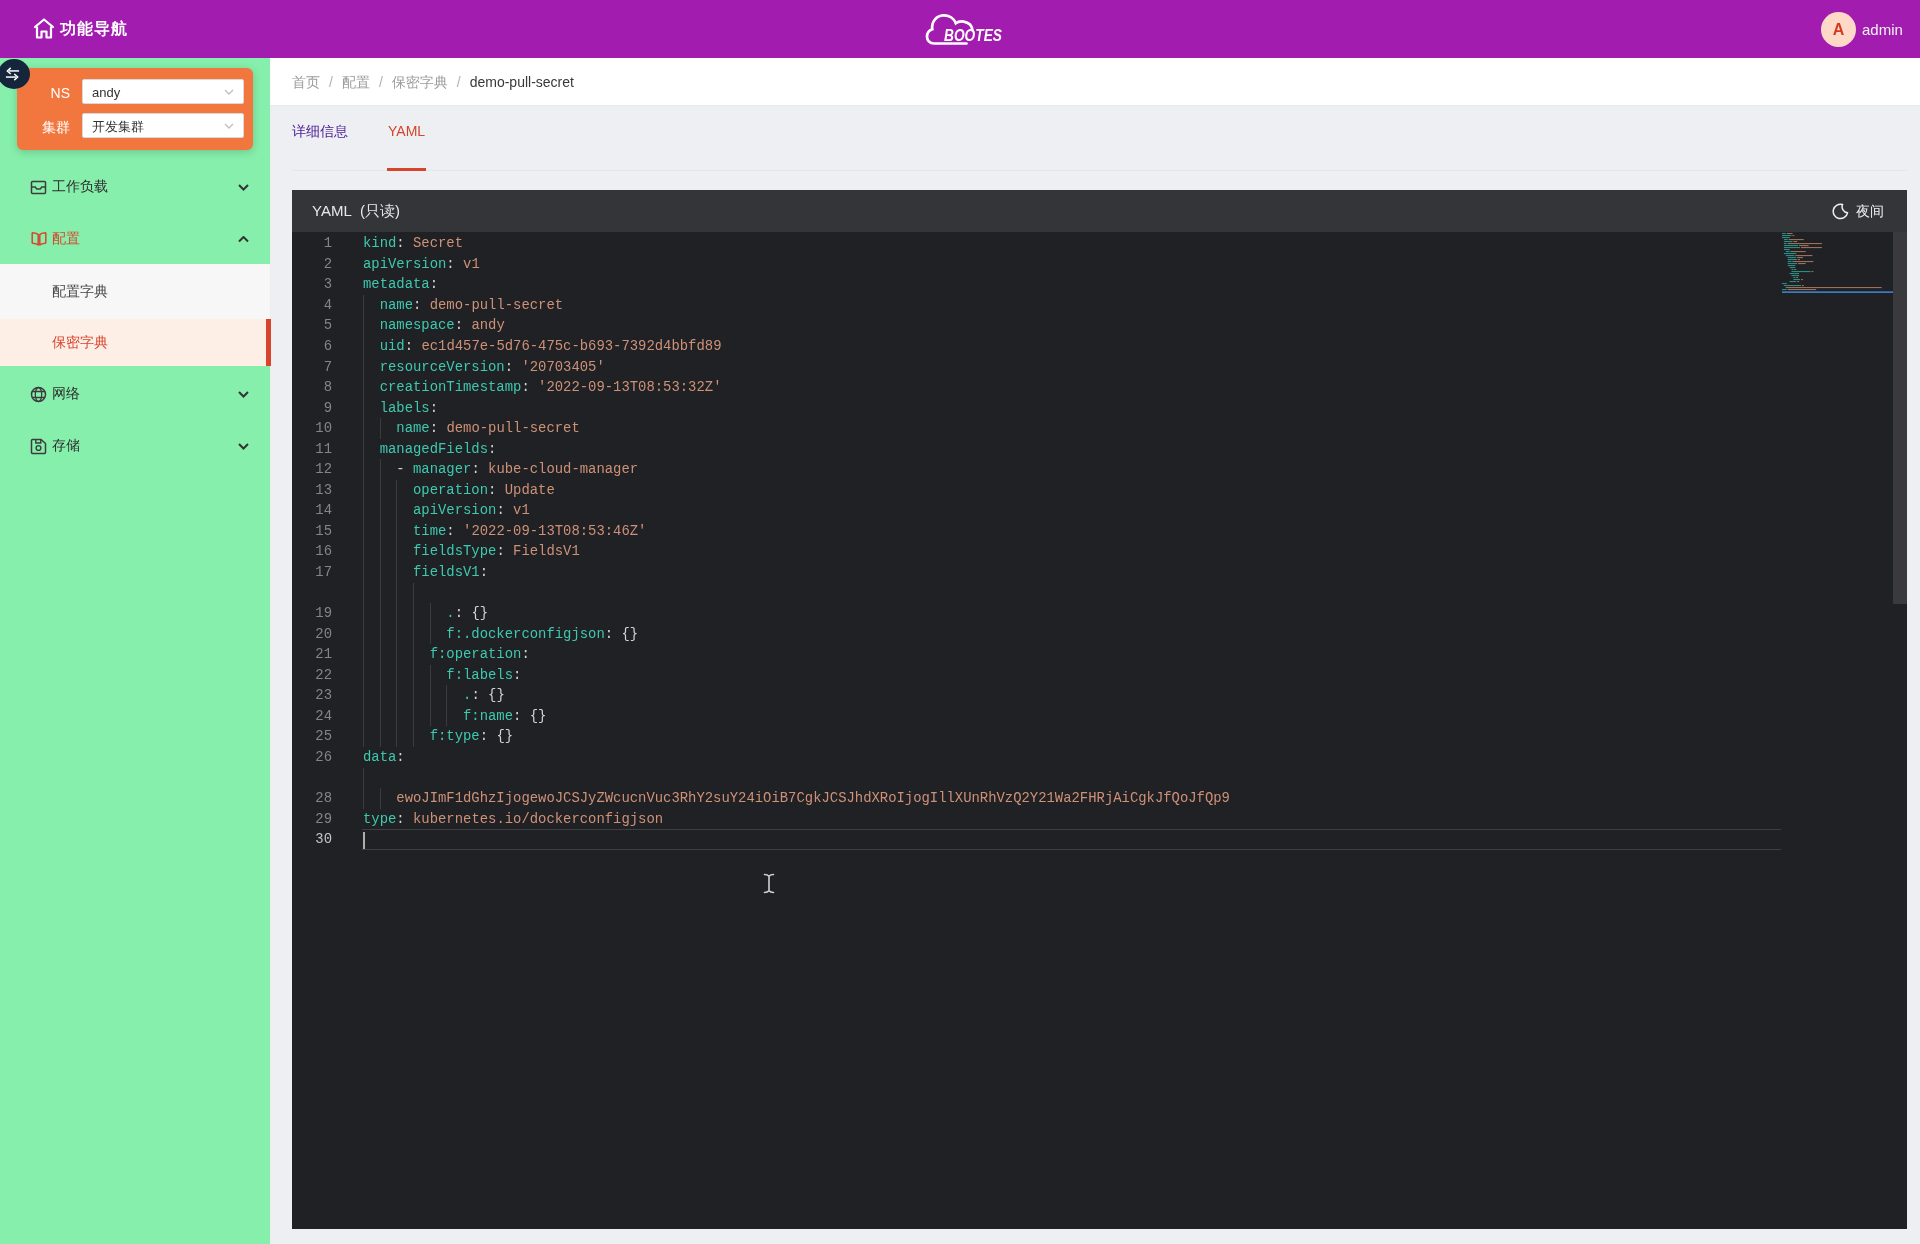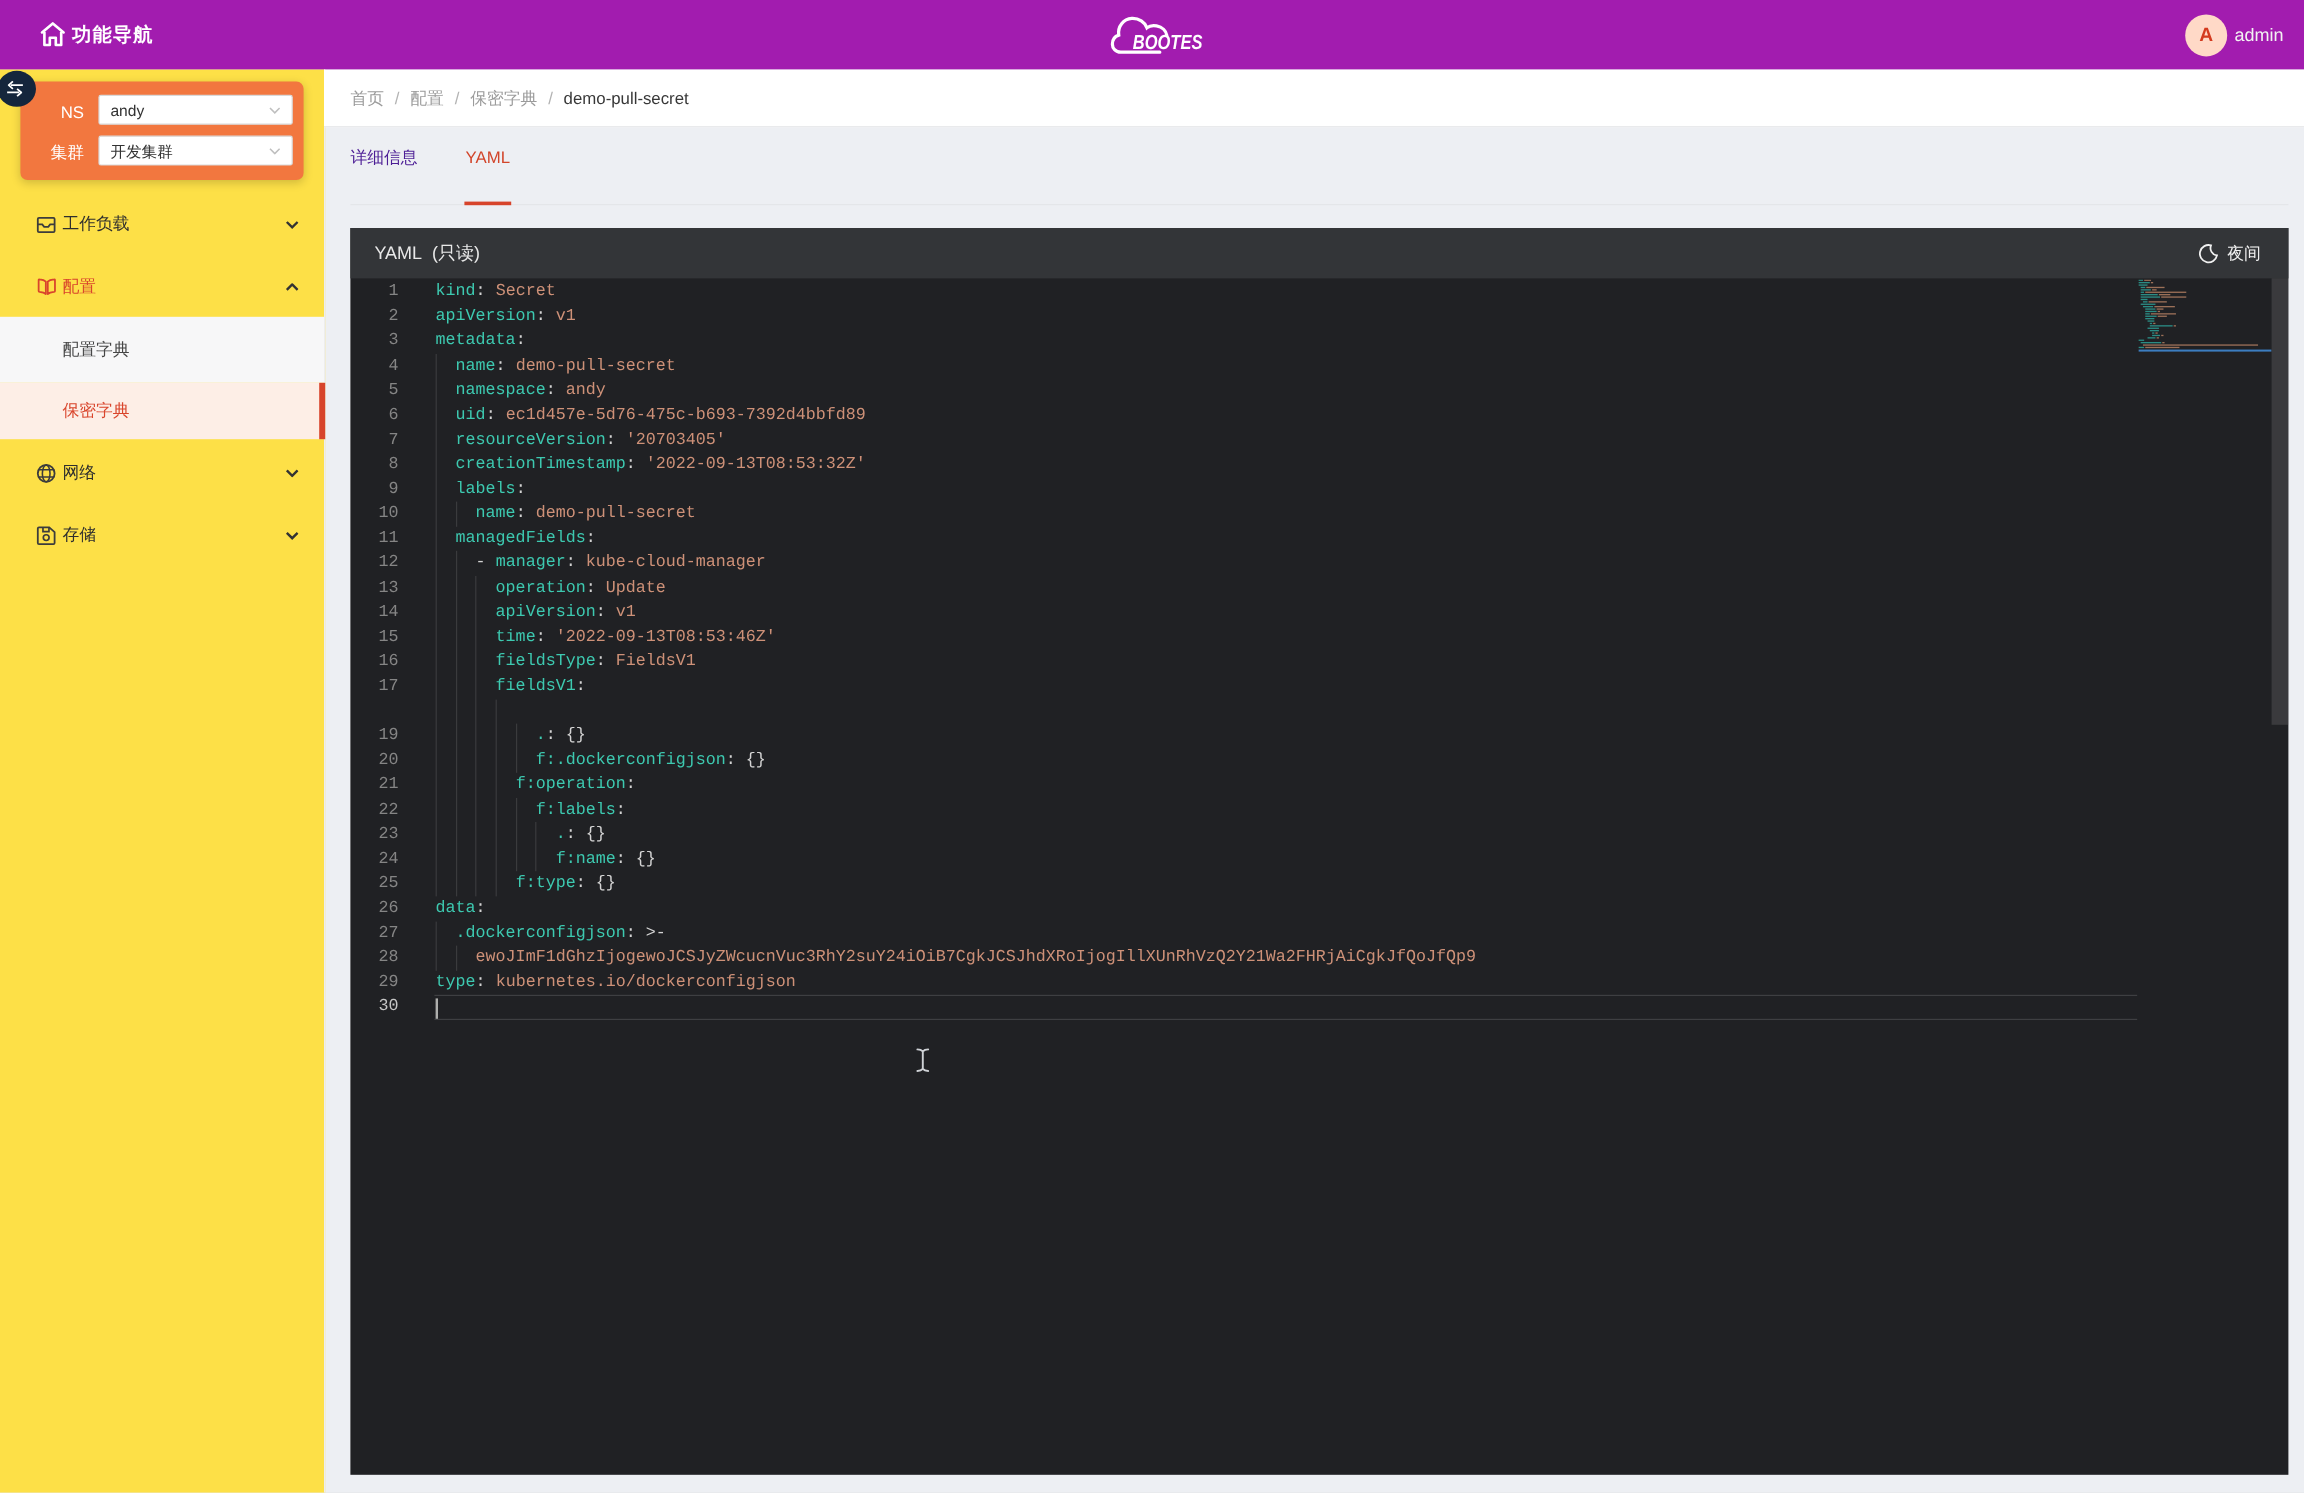--- a/index.html
+++ b/index.html
@@ -2,21 +2,21 @@
 <html><head>
 <meta charset="utf-8">
 <style>
   html,body{margin:0;padding:0;}
   body{font-family:"Liberation Sans",sans-serif;}
   #page{position:relative;width:1920px;height:1244px;background:#edeff3;overflow:hidden;}
   .abs{position:absolute;}
   
   #topbar{position:absolute;left:0;top:0;width:1920px;height:58px;background:#a21caf;}
   
-  #sidebar{position:absolute;left:0;top:58px;width:270px;height:1186px;background:#fde047;border-right:1px solid #ededed;}
+  #sidebar{position:absolute;left:0;top:58px;width:270px;height:1186px;background:#86efac;border-right:1px solid #ededed;}
   #nspanel{position:absolute;left:17px;top:10px;width:236px;height:82px;background:#f2773f;border-radius:6px;box-shadow:0 2px 8px rgba(0,0,0,0.18);}
   .nslabel{position:absolute;color:#fff;font-size:14px;line-height:14px;text-align:right;width:53px;left:0px;}
   .nssel{position:absolute;left:65px;width:162px;height:25px;background:#fff;border:1px solid #d9d9d9;border-radius:2px;font-size:13px;color:#333;line-height:25px;padding-left:9px;box-sizing:border-box;}
   .nschev{position:absolute;right:9px;top:9px;}
   #swapbtn{position:absolute;left:-2px;top:1px;width:32px;height:30px;background:#15263c;border-radius:50%;z-index:5;}
   
   .mitem{position:absolute;left:0;width:214px;height:52px;padding-left:31px;}
   .mico{position:absolute;left:30px;top:18px;}
   .mtxt{position:absolute;left:52px;top:17px;font-size:14px;color:#2e2e2e;}
   .mchev{position:absolute;left:238px;top:23px;}
@@ -165,21 +165,20 @@
       <div class="cl" style="top:309.45px;"><span class="ln">16</span><span class="cd">      <span class="k">fieldsType</span><span class="p">:</span> <span class="s">FieldsV1</span></span></div>
       <div class="cl" style="top:330.0px;"><span class="ln">17</span><span class="cd">      <span class="k">fieldsV1</span><span class="p">:</span></span></div>
       <div class="cl" style="top:371.1px;"><span class="ln">19</span><span class="cd">          <span class="k">.</span><span class="p">:</span> <span class="p">{}</span></span></div>
       <div class="cl" style="top:391.65px;"><span class="ln">20</span><span class="cd">          <span class="k">f:.dockerconfigjson</span><span class="p">:</span> <span class="p">{}</span></span></div>
       <div class="cl" style="top:412.2px;"><span class="ln">21</span><span class="cd">        <span class="k">f:operation</span><span class="p">:</span></span></div>
       <div class="cl" style="top:432.75px;"><span class="ln">22</span><span class="cd">          <span class="k">f:labels</span><span class="p">:</span></span></div>
       <div class="cl" style="top:453.3px;"><span class="ln">23</span><span class="cd">            <span class="k">.</span><span class="p">:</span> <span class="p">{}</span></span></div>
       <div class="cl" style="top:473.85px;"><span class="ln">24</span><span class="cd">            <span class="k">f:name</span><span class="p">:</span> <span class="p">{}</span></span></div>
       <div class="cl" style="top:494.4px;"><span class="ln">25</span><span class="cd">        <span class="k">f:type</span><span class="p">:</span> <span class="p">{}</span></span></div>
       <div class="cl" style="top:514.95px;"><span class="ln">26</span><span class="cd"><span class="k">data</span><span class="p">:</span></span></div>
-      <div class="cl" style="top:535.5px;"><span class="ln">27</span><span class="cd">  <span class="k">.dockerconfigjson</span><span class="p">:</span> <span class="p">&gt;-</span></span></div>
       <div class="cl" style="top:556.05px;"><span class="ln">28</span><span class="cd">    <span class="s">ewoJImF1dGhzIjogewoJCSJyZWcucnVuc3RhY2suY24iOiB7CgkJCSJhdXRoIjogIllXUnRhVzQ2Y21Wa2FHRjAiCgkJfQoJfQp9</span></span></div>
       <div class="cl" style="top:576.6px;"><span class="ln">29</span><span class="cd"><span class="k">type</span><span class="p">:</span> <span class="s">kubernetes.io/dockerconfigjson</span></span></div>
       <div class="cl" style="top:597.15px;"><span class="ln" style="color:#c6c6c6;">30</span><span class="cd"></span></div>
       <div class="ig" style="left:71.0px;top:62.85px;height:452.1px;"></div>
       <div class="ig" style="left:71.0px;top:535.5px;height:41.1px;"></div>
       <div class="ig" style="left:87.68px;top:186.15px;height:20.55px;"></div>
       <div class="ig" style="left:87.68px;top:227.25px;height:287.7px;"></div>
       <div class="ig" style="left:87.68px;top:556.05px;height:20.55px;"></div>
       <div class="ig" style="left:104.36px;top:247.8px;height:267.15px;"></div>
       <div class="ig" style="left:121.04px;top:350.55px;height:164.4px;"></div>

